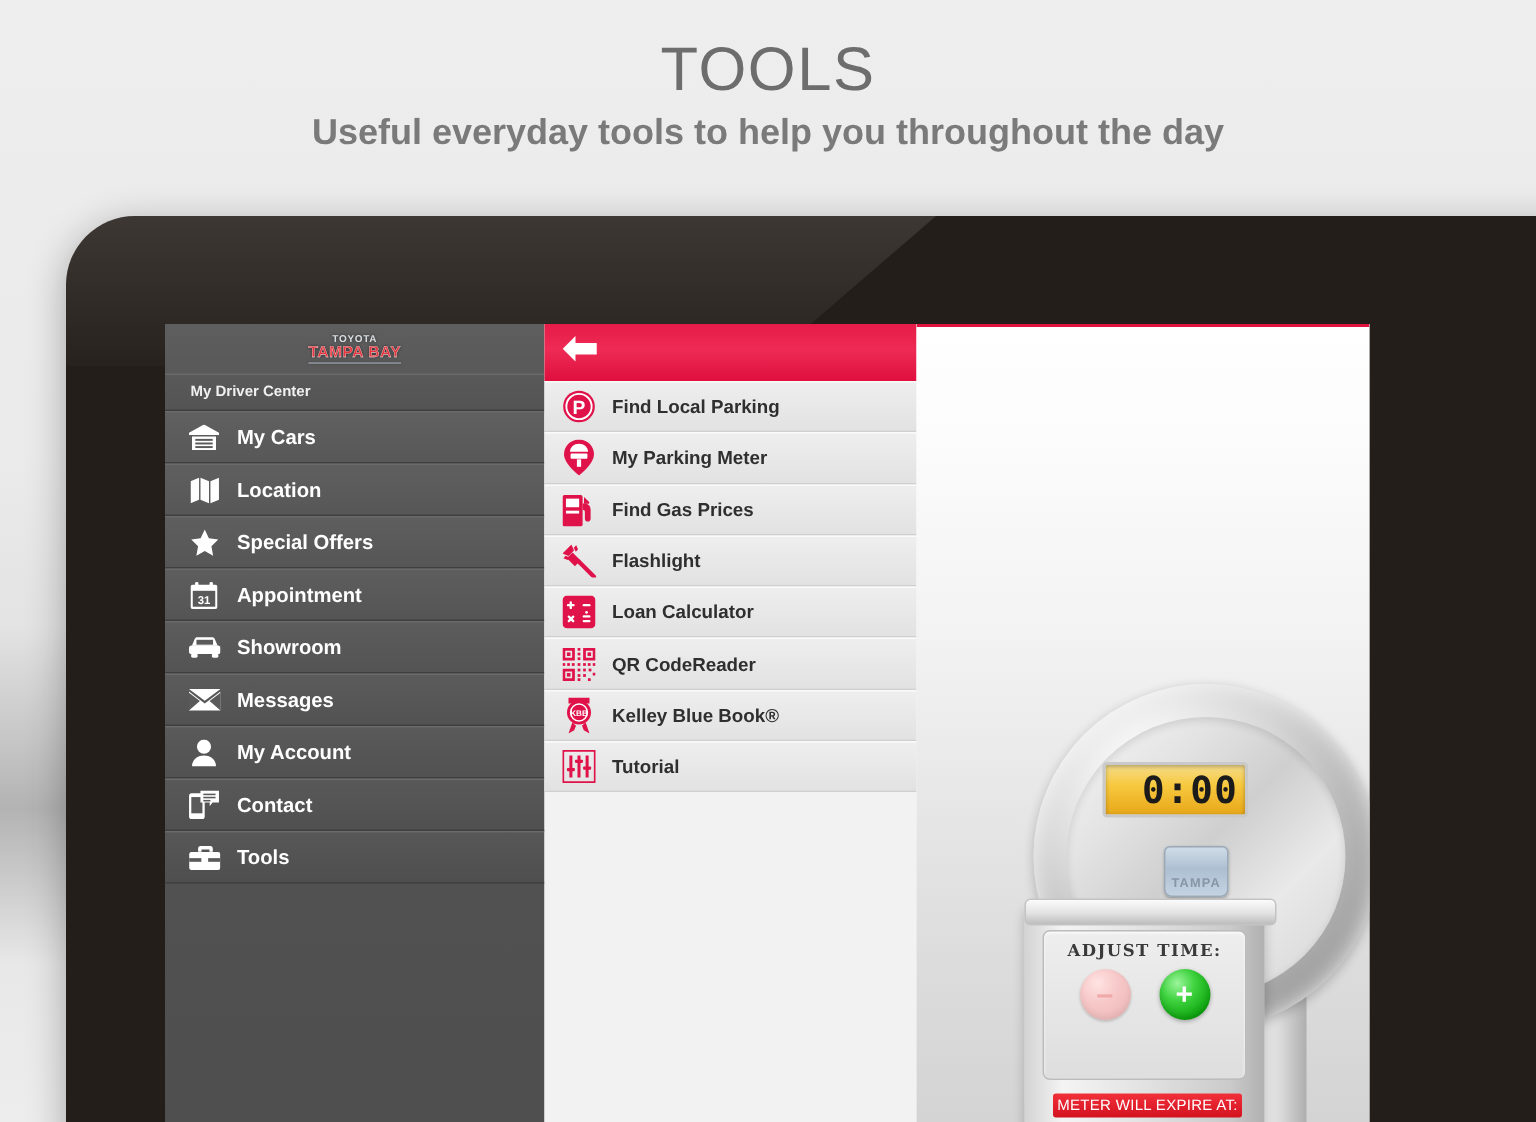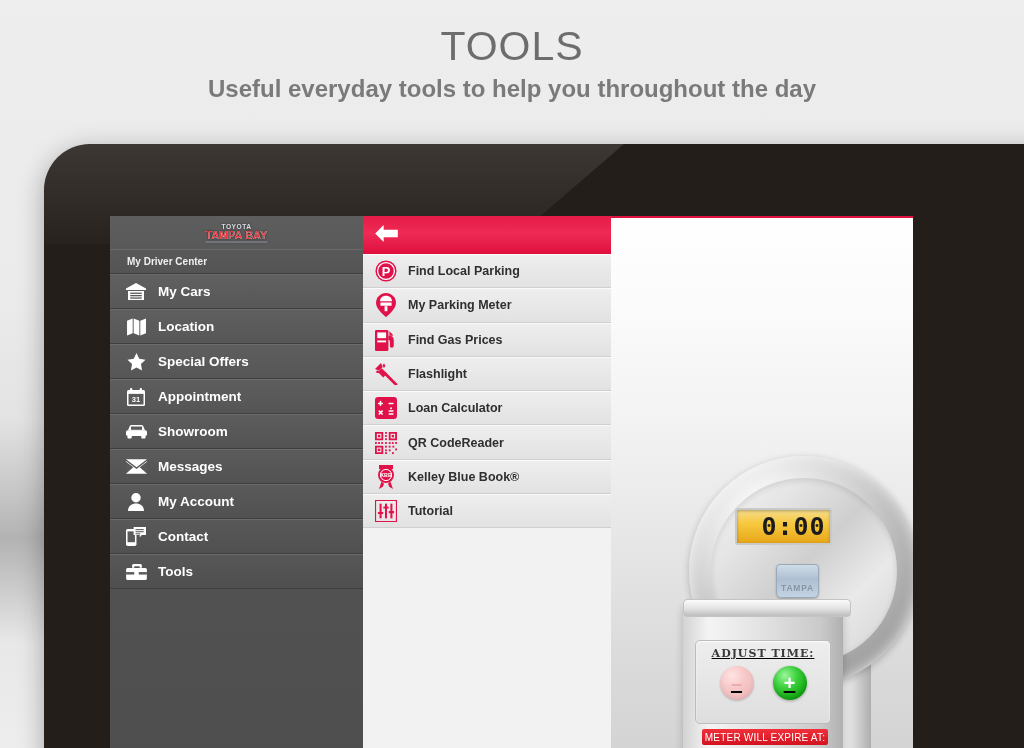--- a/index.html
+++ b/index.html
@@ -178,26 +178,25 @@
     background: linear-gradient(to right, #d3d3d3 0%, #f4f4f4 16%, #e2e2e2 50%, #cacaca 86%, #b0b0b0 100%);
     box-shadow: 0 2px 8px rgba(0,0,0,.2);
   }
   .body-cap {
     position: absolute; left: -6px; top: 143px; width: 168px; height: 18px;
     border-radius: 4px;
     background: linear-gradient(to bottom, #fbfbfb 0%, #e2e2e2 55%, #bdbdbd 100%);
     border: 1px solid #c3c3c3;
   }
   .adjust-panel {
-    position: absolute; left: 6px; top: 184px; width: 136px; height: 84px;
+    position: absolute; left: 6px; top: 164px; width: 136px; height: 100px;
     border-radius: 5px;
     background: linear-gradient(to bottom, #eeeeee, #dedede);
     border: 1px solid #bcbcbc;
     box-shadow: inset 0 1px 2px rgba(255,255,255,.9);
-    text-decoration: underline;
   }
   .adjust-label {
     text-align: center; font-size: 11px; font-weight: bold; color: #3a3a3a;
     letter-spacing: 1px; margin-top: 6px; font-family: "DejaVu Serif", serif;
   }
   .adjust-btns { display: flex; justify-content: space-around; margin-top: 6px; padding: 0 14px; }
   .rb {
     width: 34px; height: 34px; border-radius: 50%;
     display: flex; align-items: center; justify-content: center;
     font-size: 20px; font-weight: bold; color: #fff;

